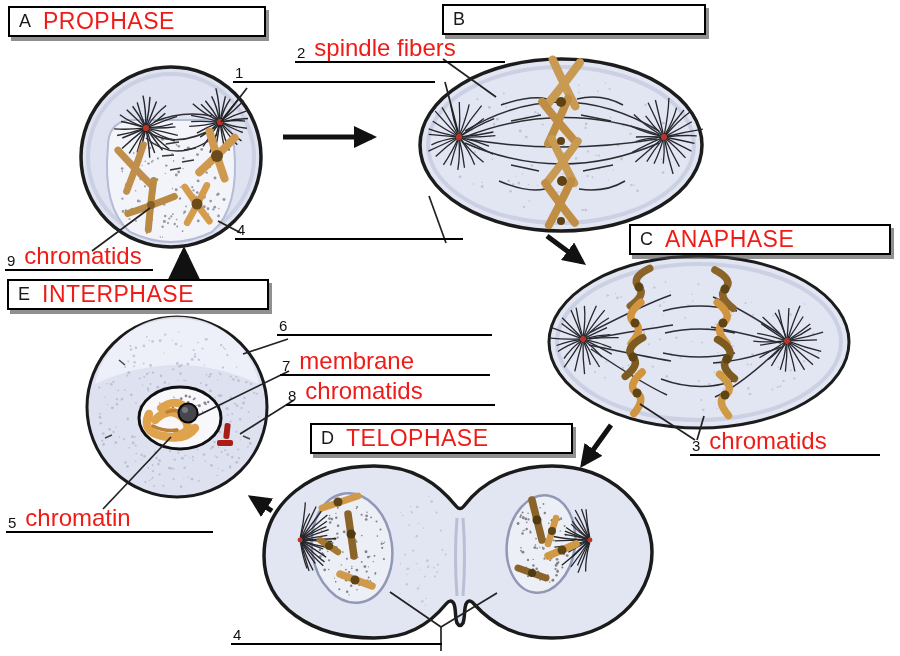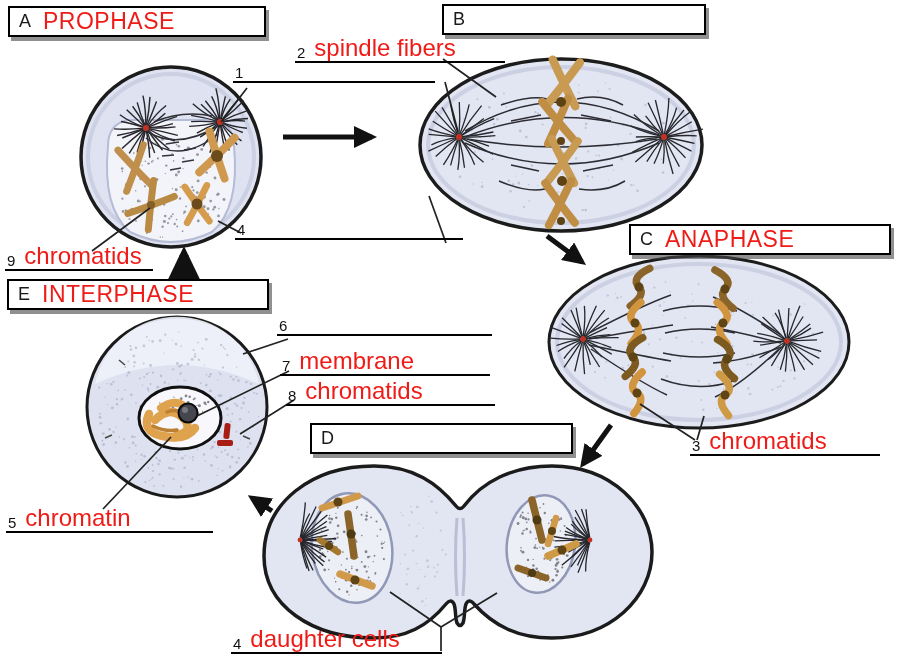--- a/index.html
+++ b/index.html
@@ -1236,40 +1236,40 @@
   </div>
   <div class="phase-box" style="left:442px;top:4px;width:264px">
     <span class="phase-letter">B</span>
   </div>
   <div class="phase-box" style="left:629px;top:224px;width:262px">
     <span class="phase-letter">C</span>
     <span class="phase-name">ANAPHASE</span>
   </div>
   <div class="phase-box" style="left:310px;top:423px;width:263px">
     <span class="phase-letter">D</span>
+    <span class="phase-name">TELOPHASE</span>
   </div>
   <div class="phase-box" style="left:7px;top:279px;width:262px">
     <span class="phase-letter">E</span>
     <span class="phase-name">INTERPHASE</span>
   </div>
 
   <div class="num-label" style="left:233px;top:65px;width:202px">
     <span class="num">1</span>
   </div>
   <div class="num-label" style="left:295px;top:36px;width:210px">
     <span class="num">2</span>
     <span class="txt">spindle fibers</span>
   </div>
   <div class="num-label" style="left:690px;top:429px;width:190px">
     <span class="num">3</span>
     <span class="txt">chromatids</span>
   </div>
   <div class="num-label" style="left:231px;top:627px;width:211px">
     <span class="num">4</span>
-    <span class="txt">daughter cells</span>
   </div>
   <div class="num-label" style="left:6px;top:506px;width:207px">
     <span class="num">5</span>
     <span class="txt">chromatin</span>
   </div>
   <div class="num-label" style="left:277px;top:318px;width:215px">
     <span class="num">6</span>
   </div>
   <div class="num-label" style="left:280px;top:349px;width:210px">
     <span class="num">7</span>

